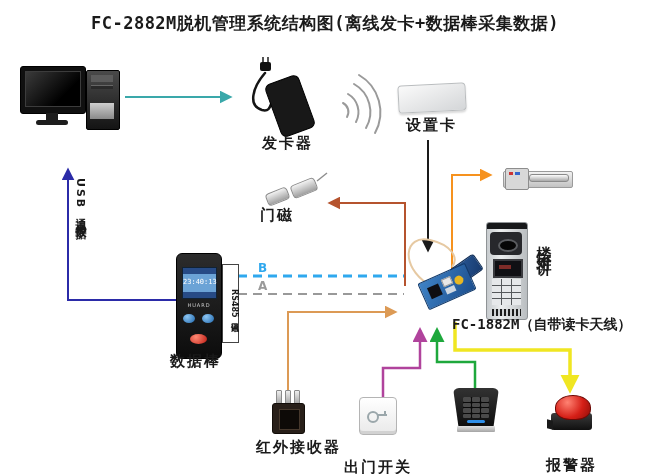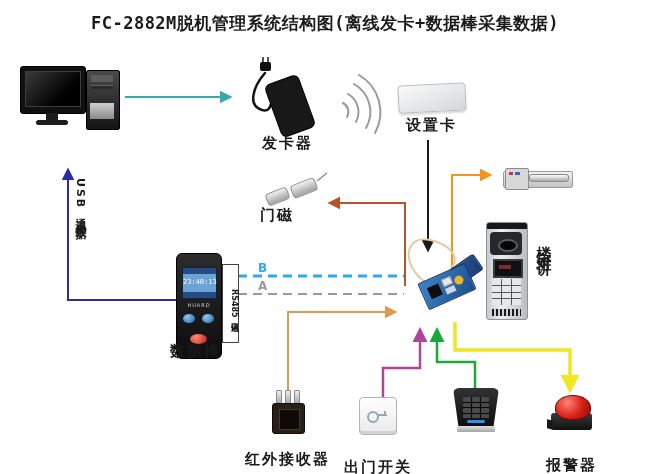--- a/index.html
+++ b/index.html
@@ -200,21 +200,21 @@
     <div class="scr">
       <div class="bar"></div>
         <div class="bar b2"></div>
       <div class="time">23:40:13</div>
     </div>
     <div class="brand">HUARD</div>
     <div class="btn b1"></div>
     <div class="btn b2"></div>
     <div class="btn b3"></div>
   </div>
-  <div class="abs lbl" style="left:170px;top:342px;">数据棒</div>
+  <div class="abs lbl" style="left:170px;top:352px;">数据棒</div>
 
   <div class="abs vtext" id="rsbox">RS485通讯口</div>
 
   <div class="abs" style="left:258px;top:261px;font-size:12px;font-weight:bold;color:#2FA8EE;">B</div>
   <div class="abs" style="left:258px;top:279px;font-size:12px;font-weight:bold;color:#9a9a9a;">A</div>
 
   <div class="abs" id="antcard"></div>
   <div class="abs" id="pcb">
       <span class="c1"></span>
       <span class="c2"></span>
@@ -240,28 +240,29 @@
         <div></div>
         <div></div>
         <div></div>
         <div></div>
         <div></div>
         <div></div>
       </div>
     <div class="grille"></div>
   </div>
   <div class="abs upright" style="left:534px;top:234px;font-size:15px;font-weight:bold;letter-spacing:5px;">楼宇对讲</div>
+  <div class="abs" style="left:452px;top:316px;font-size:14px;font-weight:bold;white-space:nowrap;font-family:'DejaVu Sans Mono','DejaVu Sans',sans-serif;">FC-1882M（自带读卡天线）</div>
 
   <div class="abs pin" style="left:276px;"></div>
   <div class="abs pin" style="left:285px;"></div>
   <div class="abs pin" style="left:294px;"></div>
   <div class="abs" id="ir-body">
       <div class="win"></div>
     </div>
-  <div class="abs lbl" style="left:245px;top:438px;margin-top:12px;">红外接收器</div>
+  <div class="abs lbl" style="left:256px;top:438px;">红外接收器</div>
 
   <div class="abs" id="exit-plate">
     <div class="ring"></div>
       <div class="stem"></div>
       <div class="t1"></div>
   </div>
   <div class="abs lbl" style="left:344px;top:458px;">出门开关</div>
 
   <div class="abs" id="reader">
     <div class="keys">

